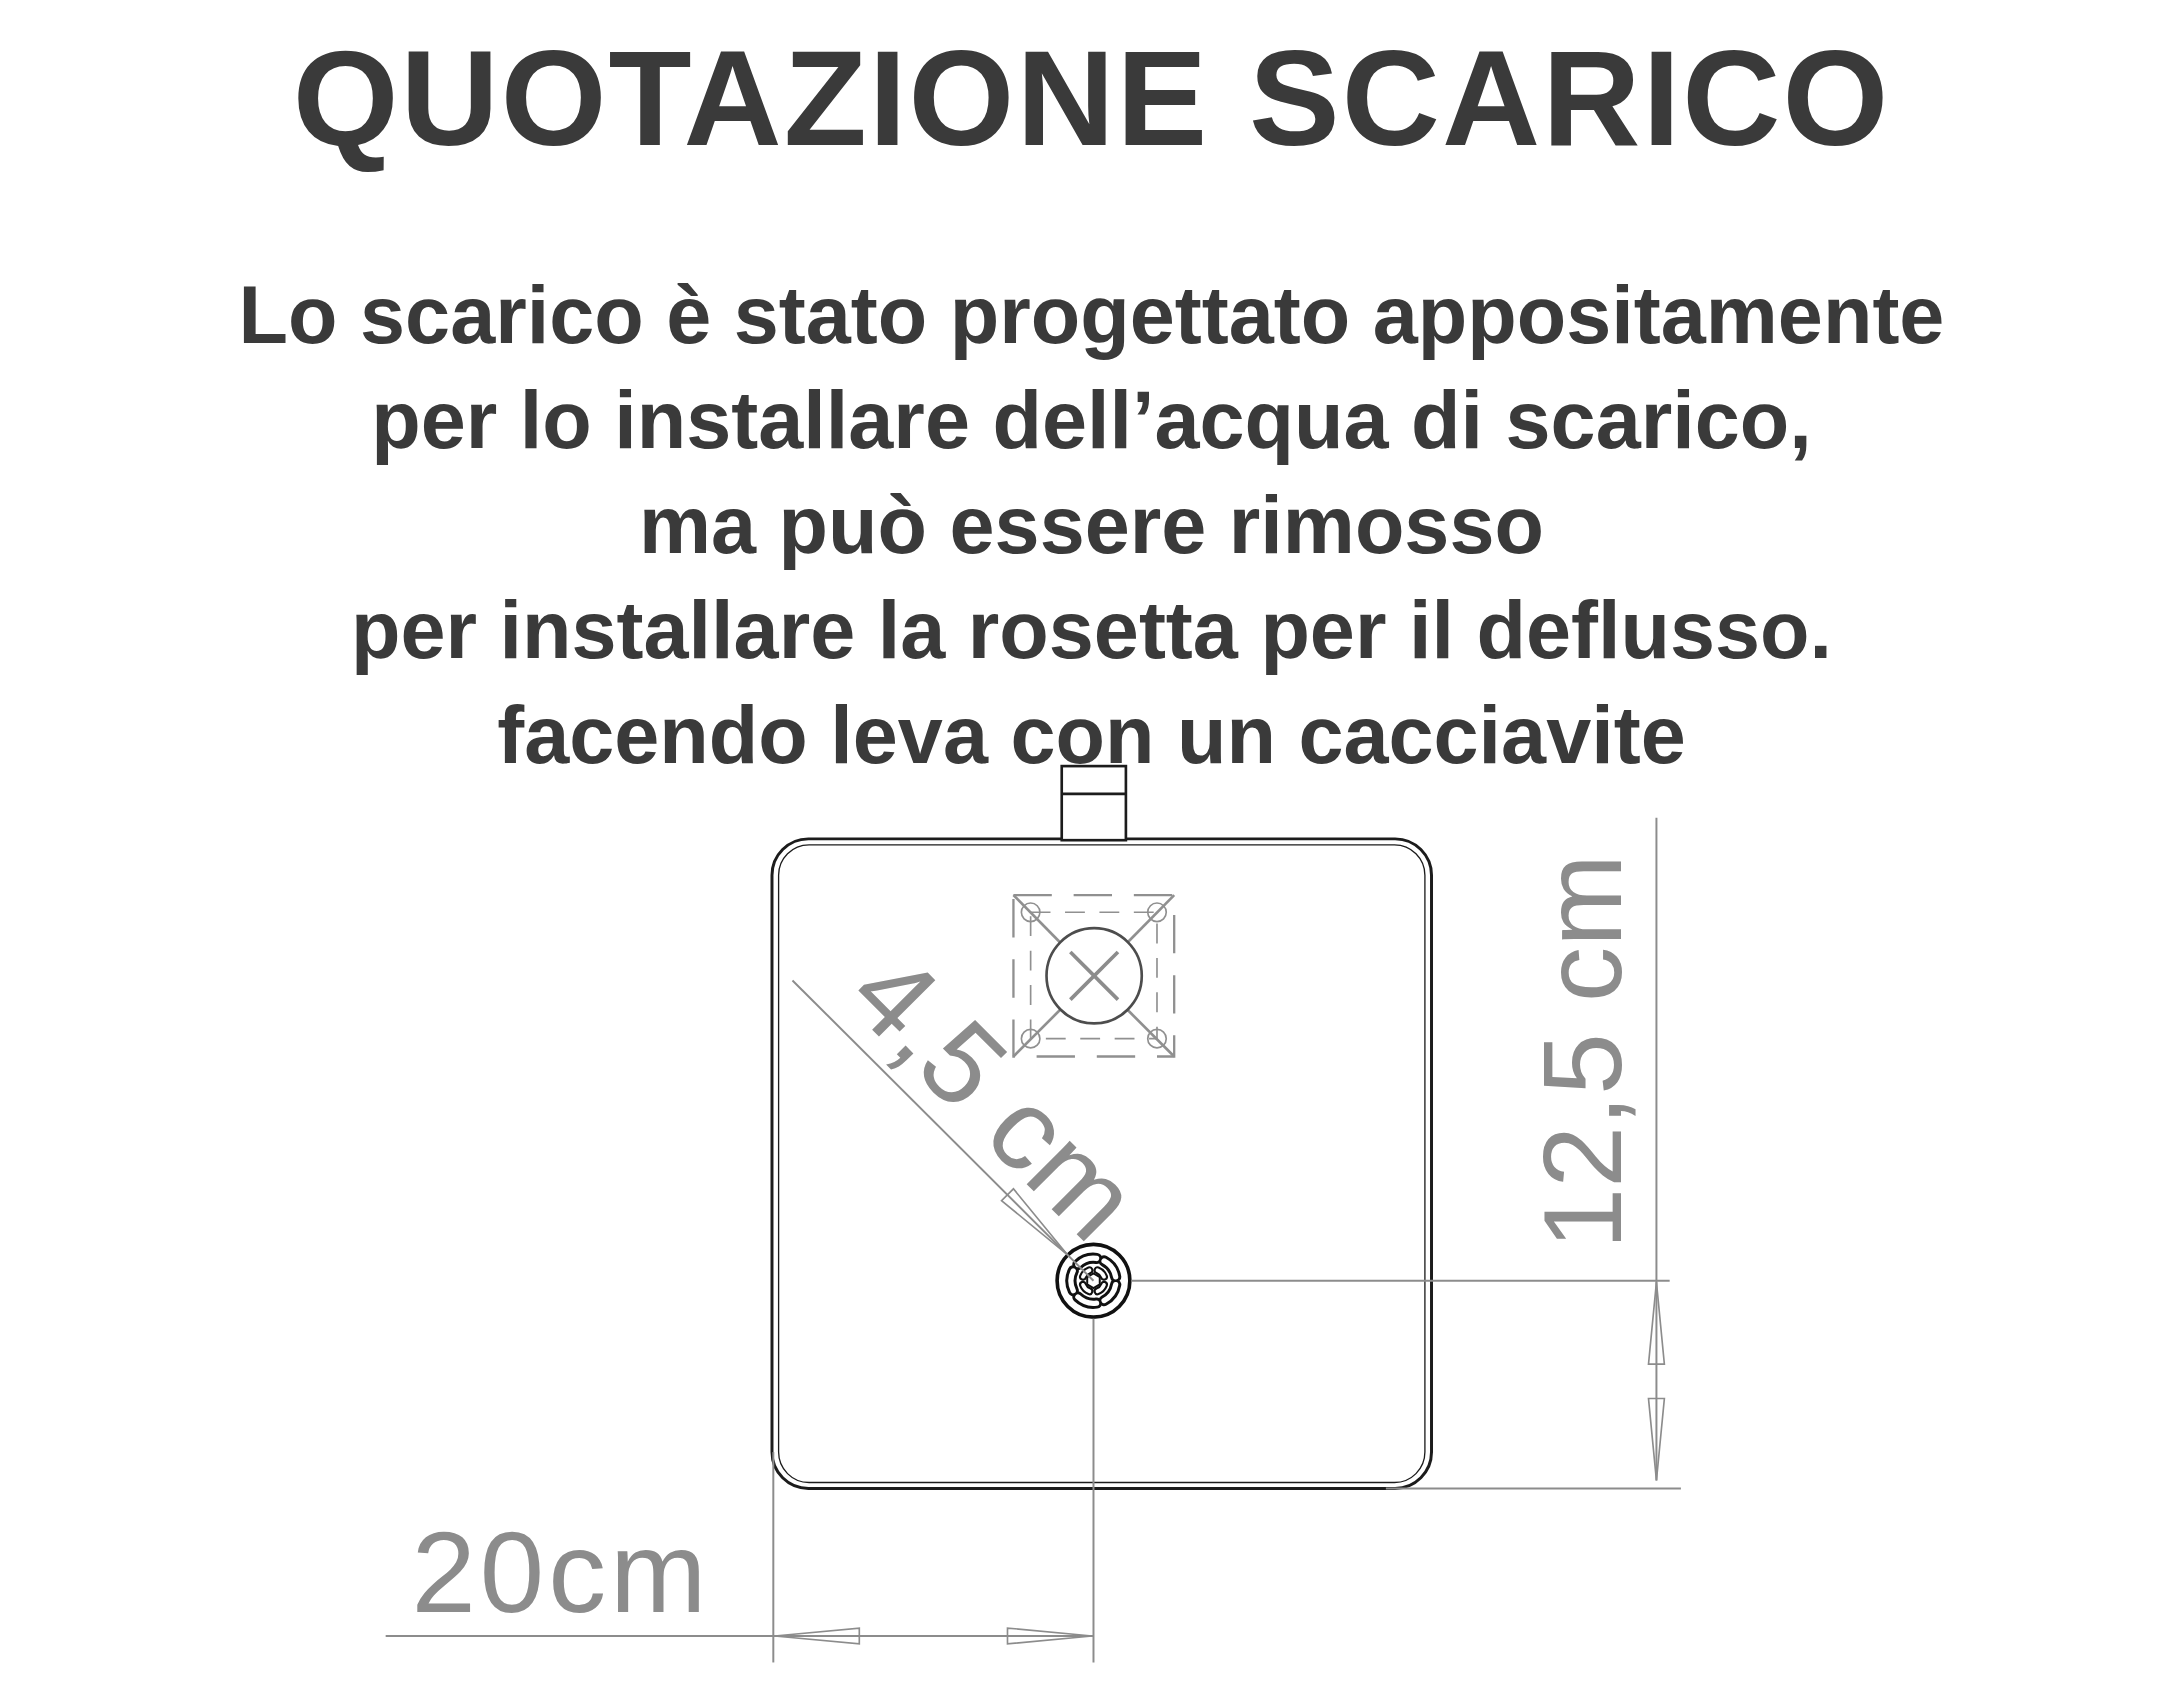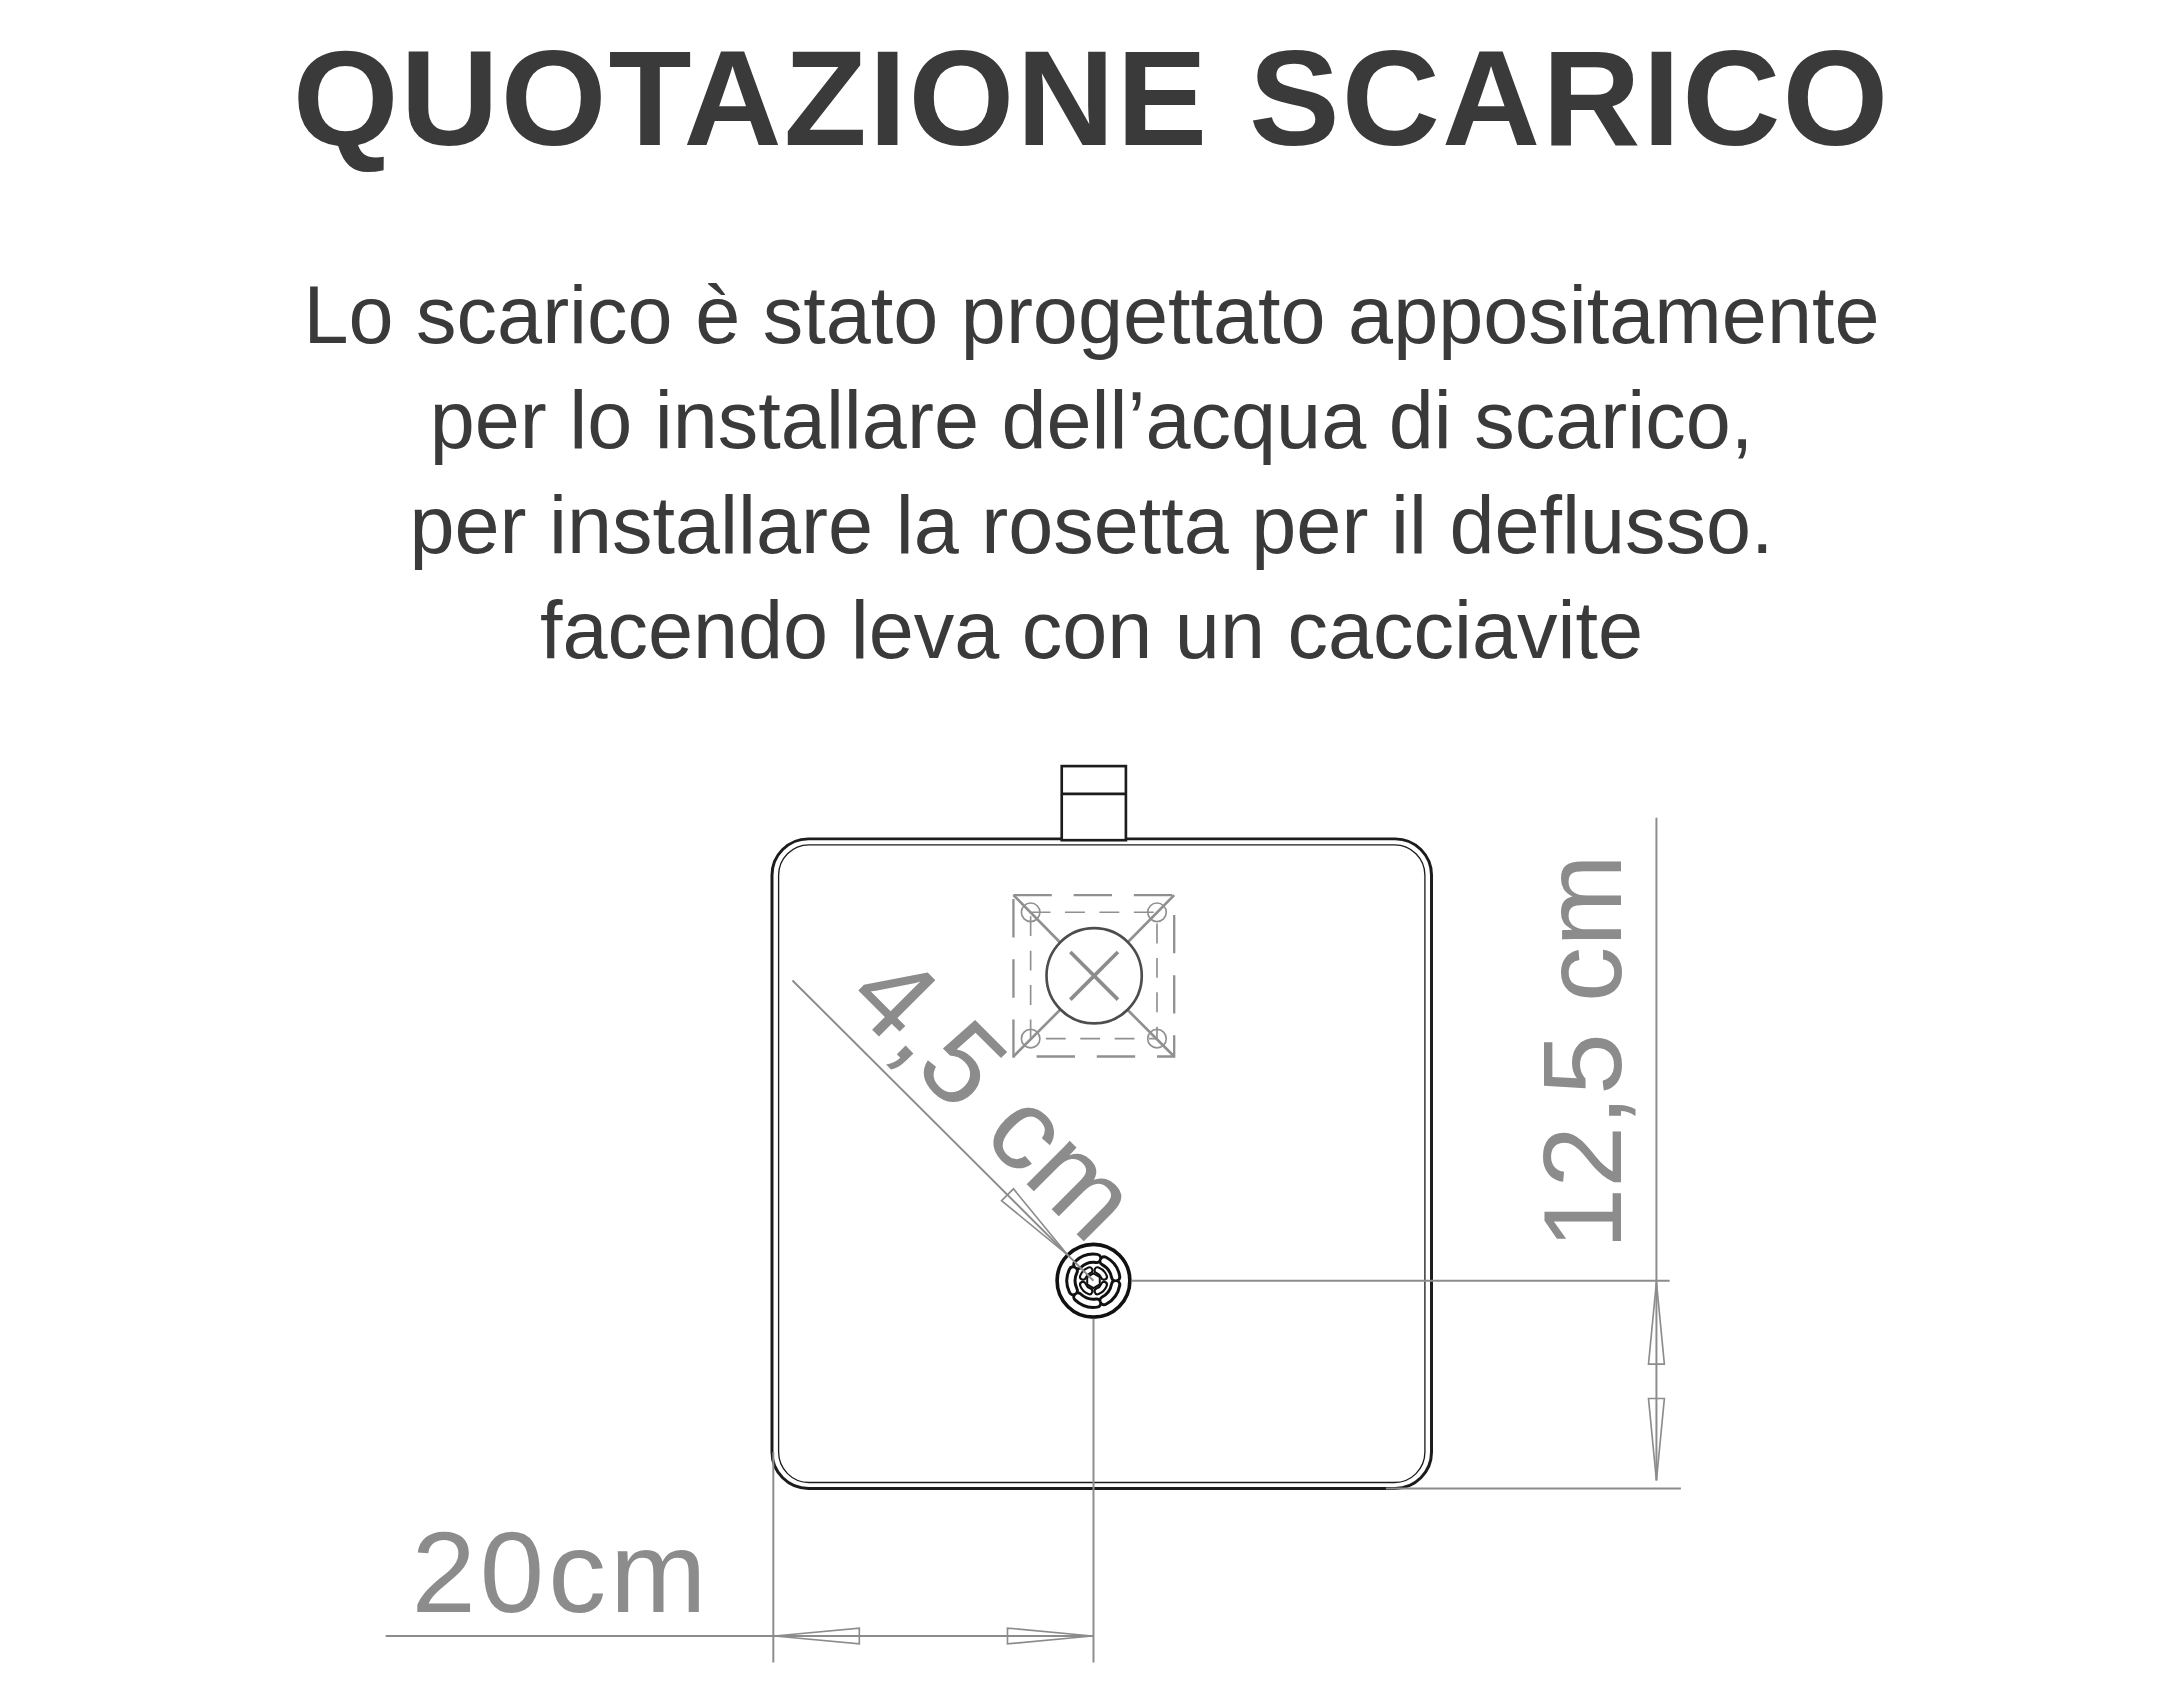--- a/index.html
+++ b/index.html
@@ -12,40 +12,41 @@
   }
   .page-title{
     position:absolute;top:20px;left:0;width:2183px;
     text-align:center;
     font-size:136px;font-weight:bold;letter-spacing:2px;
     color:#3a3a3a;white-space:nowrap;
   }
   .intro{
     position:absolute;top:263px;left:0;width:2183px;
     text-align:center;
-    font-size:81px;font-weight:normal;line-height:105px;
+    font-size:81px;font-weight:bold;line-height:105px;
     color:#3a3a3a;
   }
   .intro .line{display:block;}
   svg#drawing{position:absolute;left:0;top:0;}
   svg text{
     font-family:"Liberation Sans","DejaVu Sans",sans-serif;
     fill:#8c8c8c;
   }
 </style>
 </head>
 <body>
 
 <div id="canvas">
 
   <div class="page-title">QUOTAZIONE SCARICO</div>
 
   <div class="intro">
     <span class="line">Lo scarico è stato progettato appositamente</span>
     <span class="line">per lo installare dell’acqua di scarico,</span>
+    <span class="line">ma può essere rimosso</span>
     <span class="line">per installare la rosetta per il deflusso.</span>
     <span class="line">facendo leva con un cacciavite</span>
   </div>
 
   <svg id="drawing" width="2183" height="1687" viewBox="0 0 3300 2550">
 
     <g fill="none" stroke="#1c1c1c">
       <rect x="1167" y="1268" width="997" height="982" rx="55" stroke-width="4.5"></rect>
       <rect x="1177" y="1277" width="977" height="964" rx="46" stroke-width="2"></rect>
       <rect x="1605" y="1158" width="97" height="112" fill="#ffffff" stroke-width="4"></rect>

